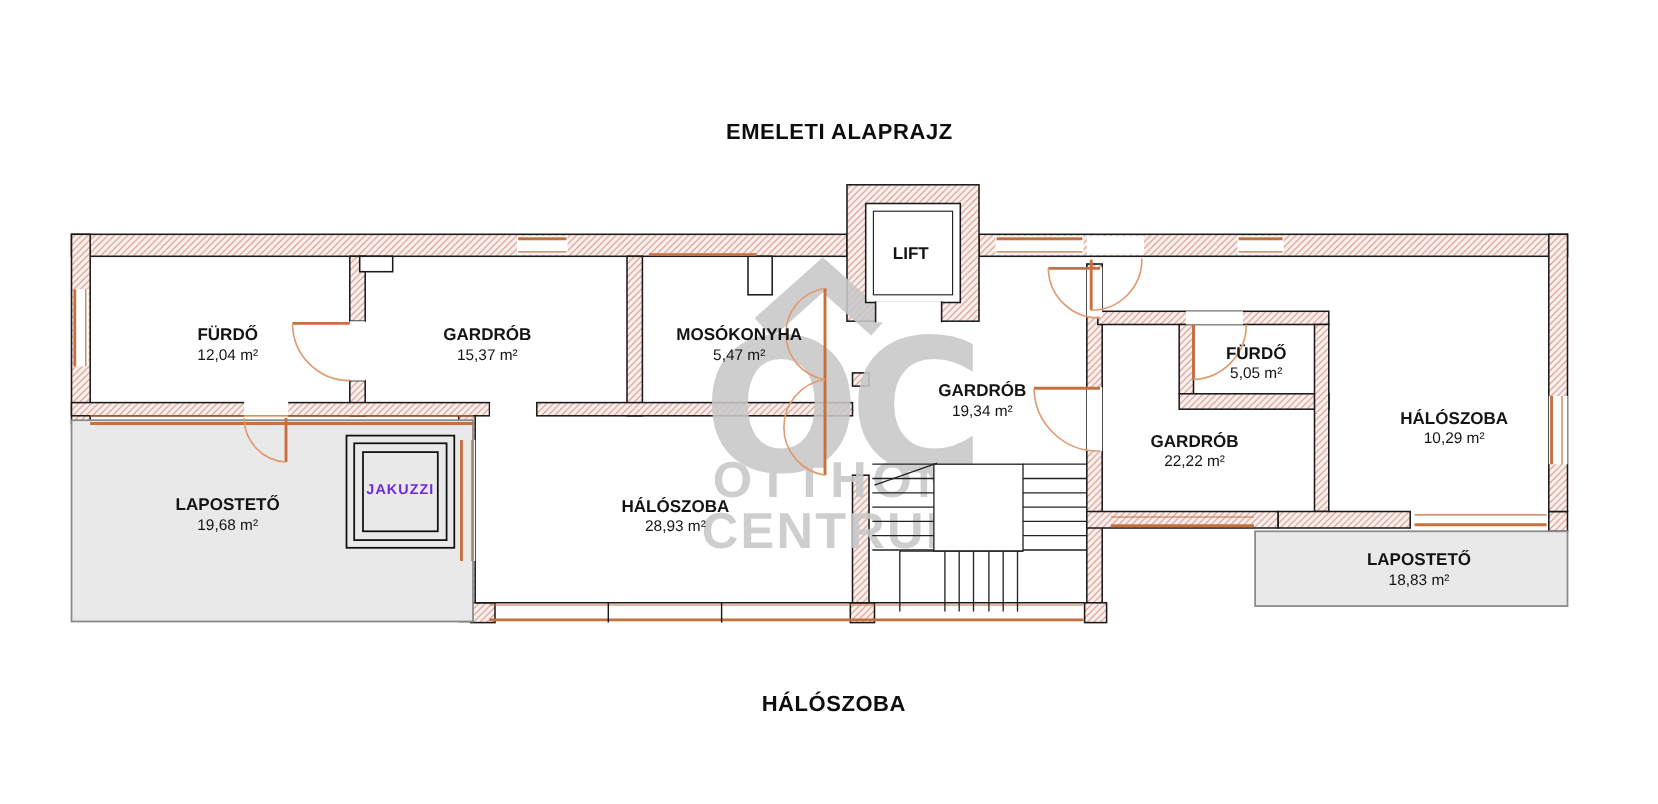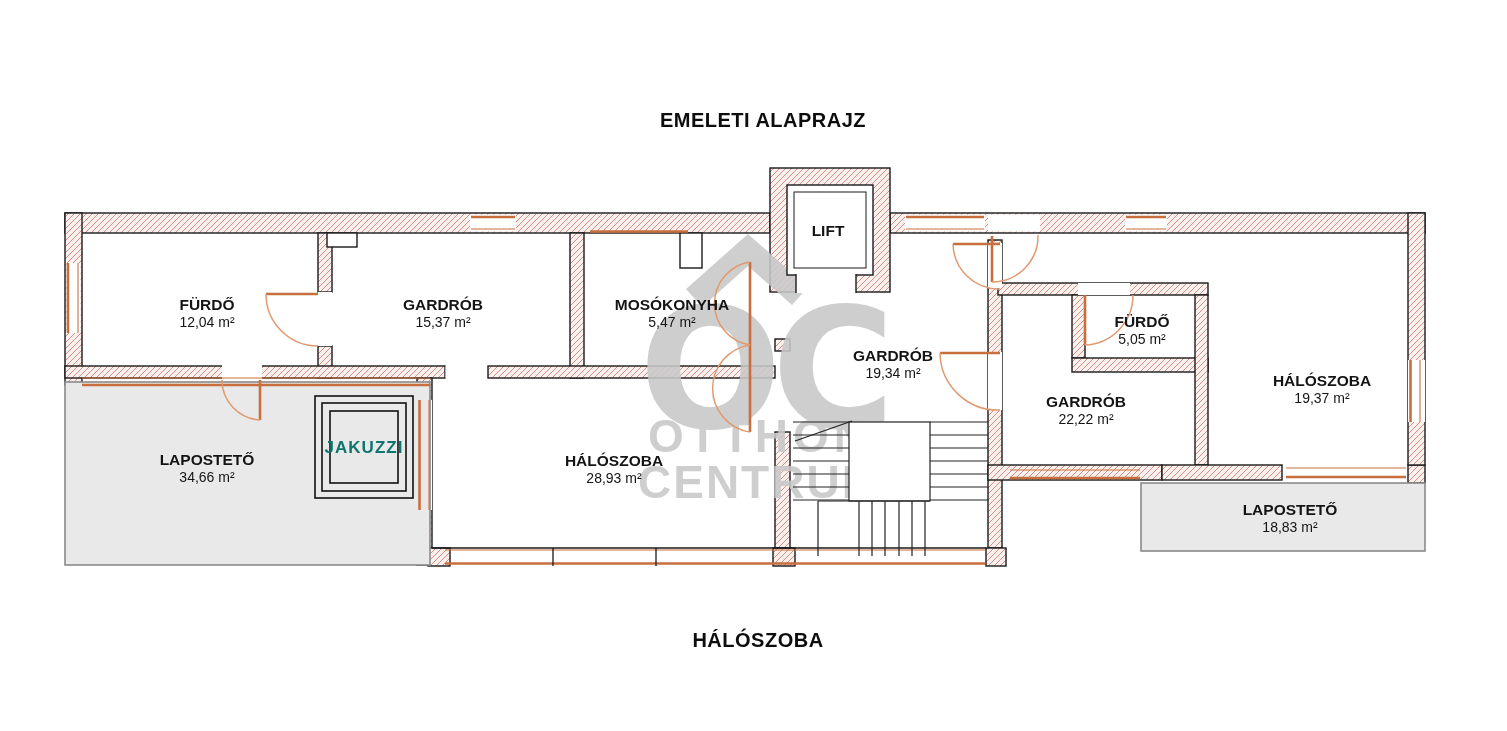--- a/index.html
+++ b/index.html
@@ -11,21 +11,21 @@
   .big-title{
     position:absolute;transform:translate(-50%,0);
     font-size:20px;font-weight:bold;color:#0d0d0d;letter-spacing:.5px;white-space:nowrap;
   }
   .room-label{
     position:absolute;transform:translate(-50%,0);
     text-align:center;color:#141414;white-space:nowrap;line-height:1.25;
   }
   .room-label .rname{font-size:15.5px;font-weight:bold;display:block;}
   .room-label .rarea{font-size:14px;display:block;}
-  .room-label.gray .rname{color:#0f766e;font-size:17px;letter-spacing:1px;}
+  .room-label.gray .rname{color:#6d28d9;font-size:13px;letter-spacing:1px;}
 </style>
 </head>
 <body>
 
 <div id="stage">
 
   <svg id="plan-svg" width="1507" height="731" viewBox="0 0 1507 731">
     <defs>
       <pattern id="hatch" patternUnits="userSpaceOnUse" width="6" height="6">
         <rect width="6" height="6" fill="#faf1ee"></rect>
@@ -240,26 +240,26 @@
     <span class="rarea">5,05 m²</span>
   </div>
 
   <div class="room-label" style="left:1086px;top:392px">
     <span class="rname">GARDRÓB</span>
     <span class="rarea">22,22 m²</span>
   </div>
 
   <div class="room-label" style="left:1322px;top:371px">
     <span class="rname">HÁLÓSZOBA</span>
-    <span class="rarea">19,37 m²</span>
+    <span class="rarea">10,29 m²</span>
   </div>
 
   <div class="room-label" style="left:207px;top:450px">
     <span class="rname">LAPOSTETŐ</span>
-    <span class="rarea">34,66 m²</span>
+    <span class="rarea">19,68 m²</span>
   </div>
 
   <div class="room-label gray" style="left:364px;top:437px">
     <span class="rname">JAKUZZI</span>
   </div>
 
   <div class="room-label" style="left:614px;top:451px">
     <span class="rname">HÁLÓSZOBA</span>
     <span class="rarea">28,93 m²</span>
   </div>

